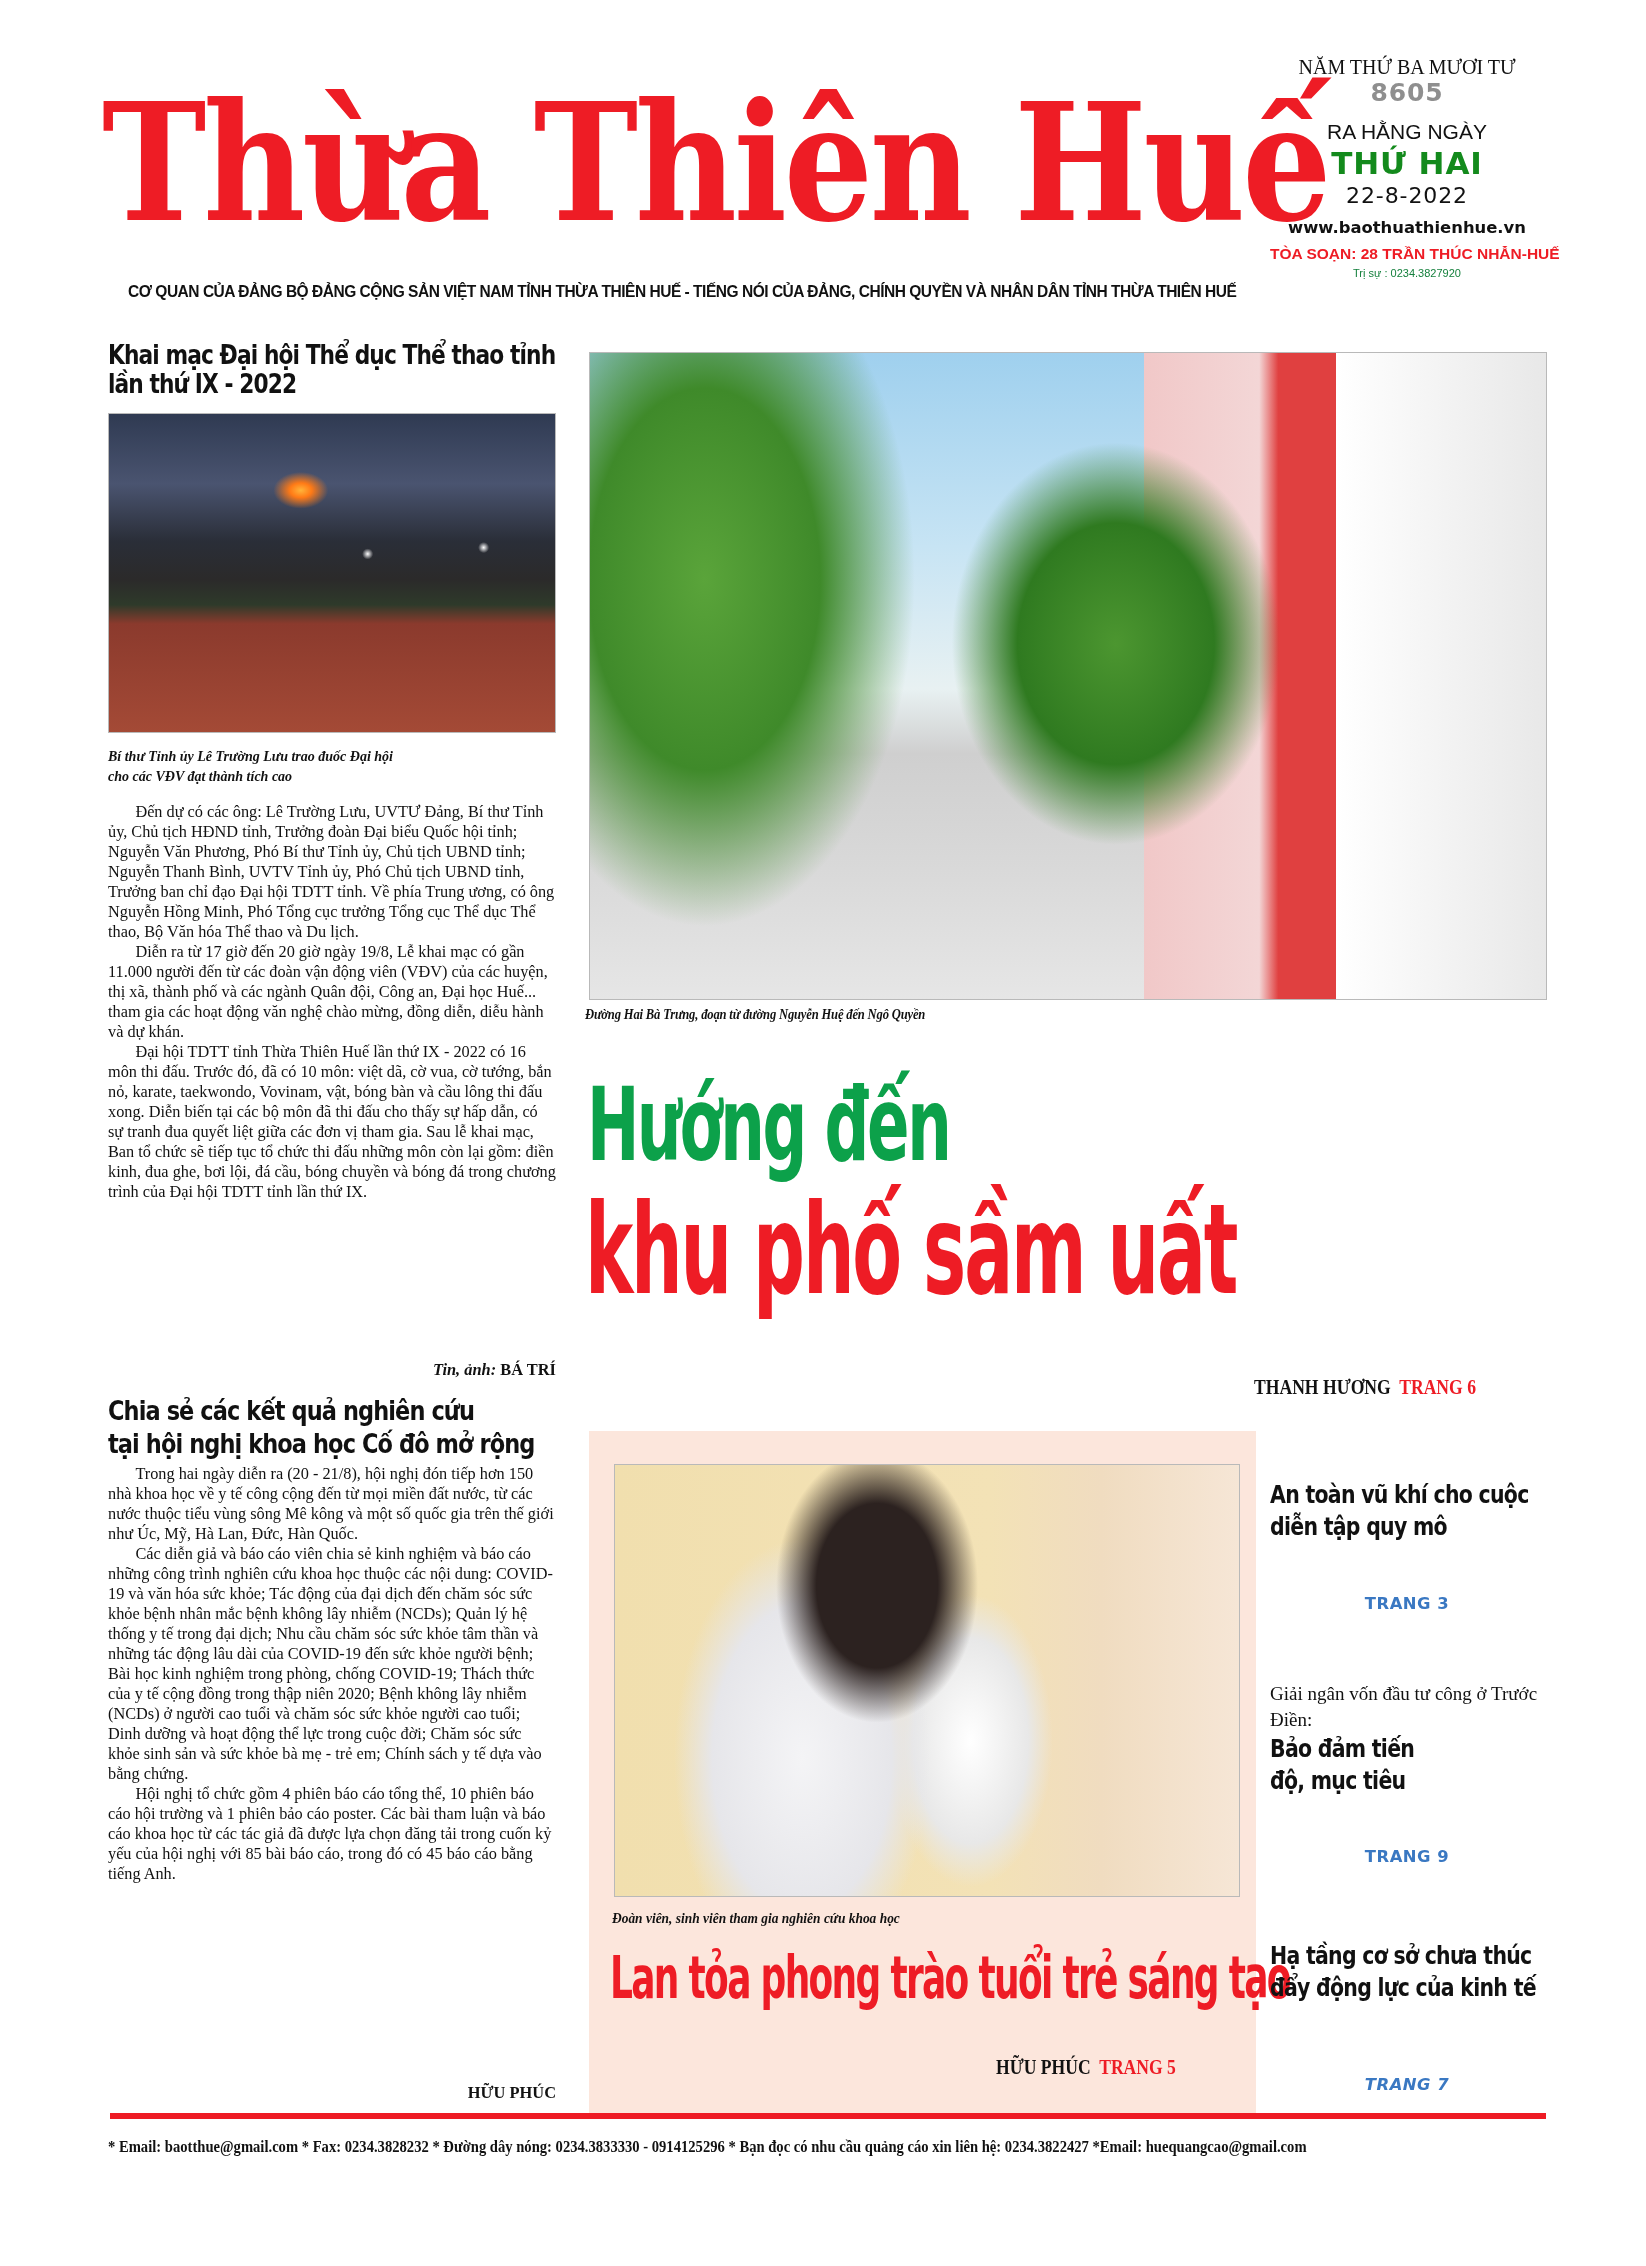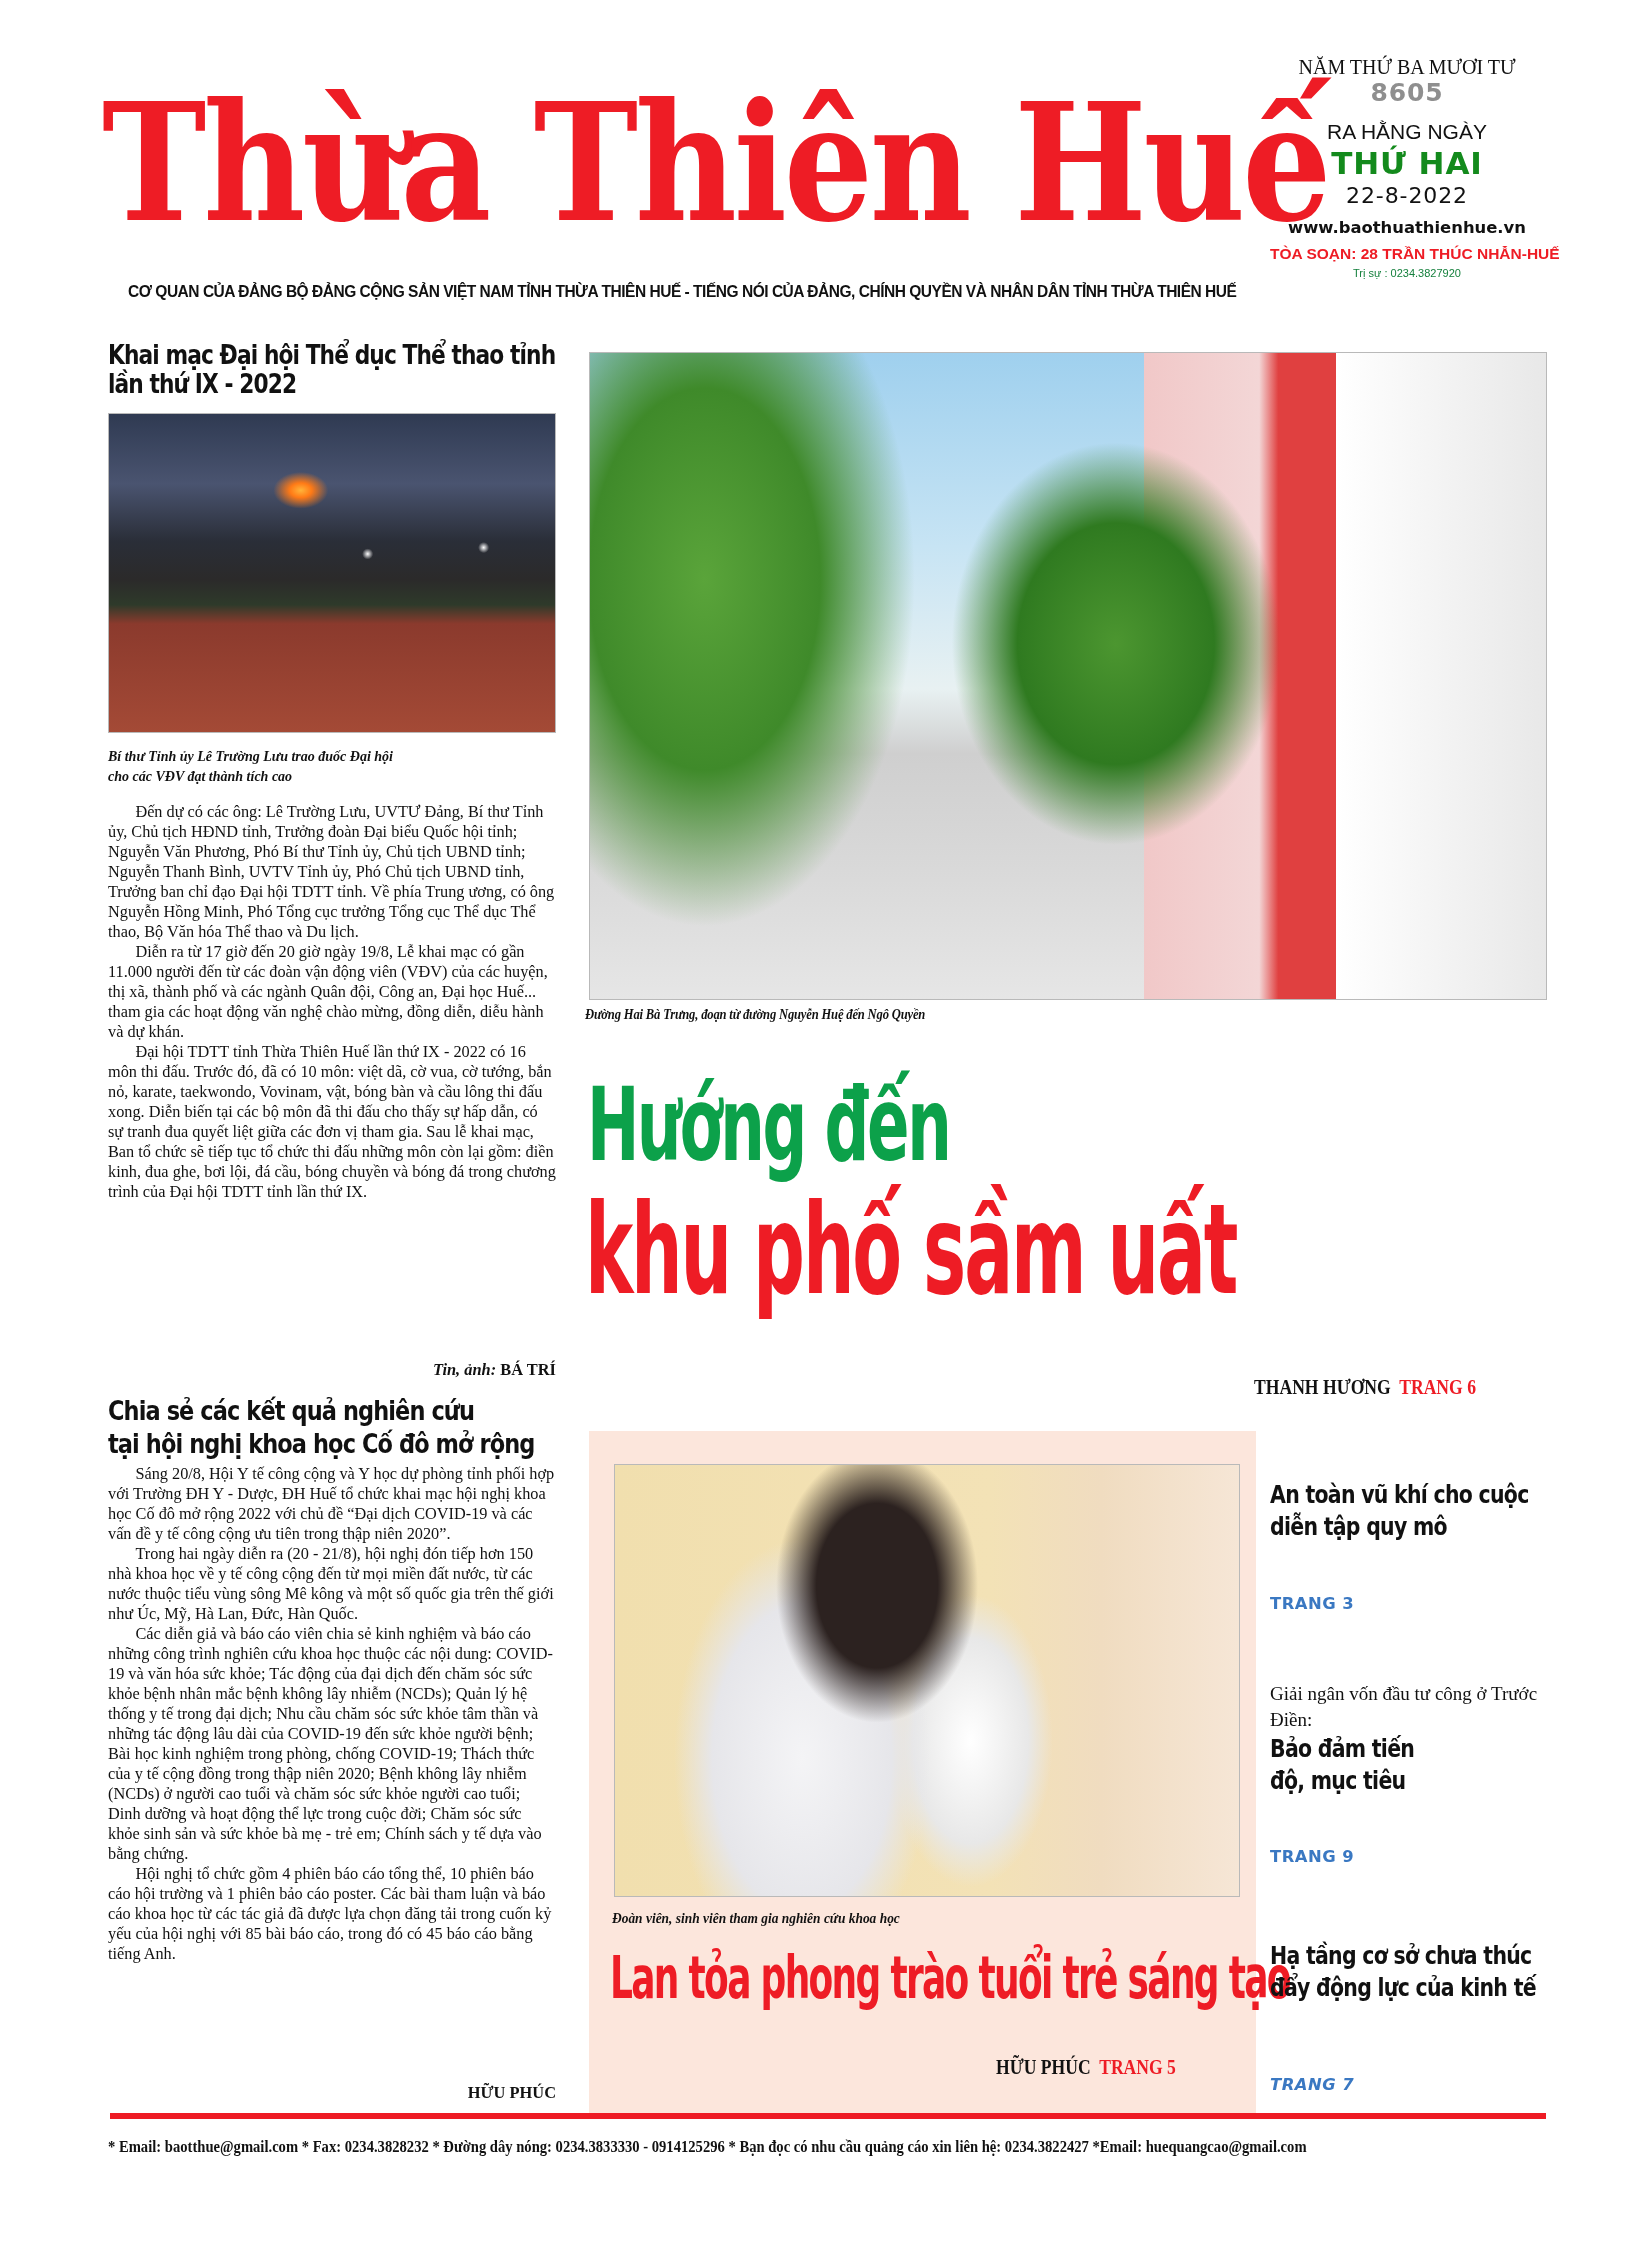--- a/index.html
+++ b/index.html
@@ -80,21 +80,21 @@
   
   .feature-box { left: 589px; top: 1431px; width: 667px; height: 683px; background: #fce6dc; }
   .feature-caption { left: 612px; top: 1910px; font-family: "Liberation Serif", serif; font-style: italic; font-weight: bold; font-size: 14.6px; white-space: nowrap; transform: scaleX(0.92); transform-origin: left top; }
   .feature-title { left: 610px; top: 1942px; font-family: "DejaVu Sans", sans-serif; font-weight: bold; font-size: 58px; line-height: 73px; color: #ee1c25; white-space: nowrap; letter-spacing: -2.7px; transform: scaleX(0.62); transform-origin: left top; }
   .feature-byline { left: 996px; top: 2056px; font-family: "Liberation Serif", serif; font-weight: bold; font-size: 20px; white-space: nowrap; transform: scaleX(0.88); transform-origin: left top; }
 
   
   .teaser { left: 1270px; width: 274px; }
   .teaser-title { font-family: "DejaVu Sans", sans-serif; font-weight: bold; font-size: 25.6px; line-height: 32px; letter-spacing: -0.9px; transform: scaleX(0.8); transform-origin: left top; width: 338px; }
   .teaser-kicker { font-family: "Liberation Serif", serif; font-size: 19px; line-height: 25.6px; }
-  .teaser-page { font-family: "DejaVu Sans", sans-serif; font-weight: bold; color: #3a78c2; font-size: 16.4px; text-align: left; width: 274px; letter-spacing: 0.5px; }
+  .teaser-page { font-family: "DejaVu Sans", sans-serif; font-weight: bold; color: #3a78c2; font-size: 16.4px; text-align: center; width: 274px; letter-spacing: 0.5px; }
 
   .rule-red { height: 6.4px; background: #ee1c25; }
   .footer-text { left: 108px; top: 2136px; width: 1444px; font-family: "Liberation Serif", serif; font-weight: bold; font-size: 17.4px; white-space: nowrap; transform: scaleX(0.84); transform-origin: left top; }
 </style>
 </head>
 <body>
 
 <div class="abs masthead-title">Thừa Thiên Huế</div>
 <div class="abs slogan">CƠ QUAN CỦA ĐẢNG BỘ ĐẢNG CỘNG SẢN VIỆT NAM TỈNH THỪA THIÊN HUẾ - TIẾNG NÓI CỦA ĐẢNG, CHÍNH QUYỀN VÀ NHÂN DÂN TỈNH THỪA THIÊN HUẾ</div>
 
@@ -127,21 +127,20 @@
   <span>BÁ TRÍ</span>
 </div>
 
 <div class="abs col-left" style="top:1394px;">
   <div class="headline-black" style="font-size:27.4px; line-height:33px;">
     <div>Chia sẻ các kết quả nghiên cứu</div>
     <div>tại hội nghị khoa học Cố đô mở rộng</div>
   </div>
 </div>
 <div class="abs col-left body-text" style="top:1464px;">
-  <p>Sáng 20/8, Hội Y tế công cộng và Y học dự phòng tỉnh phối hợp với Trường ĐH Y - Dược, ĐH Huế tổ chức khai mạc hội nghị khoa học Cố đô mở rộng 2022 với chủ đề “Đại dịch COVID-19 và các vấn đề y tế công cộng ưu tiên trong thập niên 2020”.</p>
   <p>Trong hai ngày diễn ra (20 - 21/8), hội nghị đón tiếp hơn 150 nhà khoa học về y tế công cộng đến từ mọi miền đất nước, từ các nước thuộc tiểu vùng sông Mê kông và một số quốc gia trên thế giới như Úc, Mỹ, Hà Lan, Đức, Hàn Quốc.</p>
   <p>Các diễn giả và báo cáo viên chia sẻ kinh nghiệm và báo cáo những công trình nghiên cứu khoa học thuộc các nội dung: COVID-19 và văn hóa sức khỏe; Tác động của đại dịch đến chăm sóc sức khỏe bệnh nhân mắc bệnh không lây nhiễm (NCDs); Quản lý hệ thống y tế trong đại dịch; Nhu cầu chăm sóc sức khỏe tâm thần và những tác động lâu dài của COVID-19 đến sức khỏe người bệnh; Bài học kinh nghiệm trong phòng, chống COVID-19; Thách thức của y tế cộng đồng trong thập niên 2020; Bệnh không lây nhiễm (NCDs) ở người cao tuổi và chăm sóc sức khỏe người cao tuổi; Dinh dưỡng và hoạt động thể lực trong cuộc đời; Chăm sóc sức khỏe sinh sản và sức khỏe bà mẹ - trẻ em; Chính sách y tế dựa vào bằng chứng.</p>
   <p>Hội nghị tổ chức gồm 4 phiên báo cáo tổng thể, 10 phiên báo cáo hội trường và 1 phiên bảo cáo poster. Các bài tham luận và báo cáo khoa học từ các tác giả đã được lựa chọn đăng tải trong cuốn kỷ yếu của hội nghị với 85 bài báo cáo, trong đó có 45 báo cáo bằng tiếng Anh.</p>
 </div>
 <div class="abs col-left byline" style="top:2083px;">HỮU PHÚC</div>
 
 <div class="abs photo photo-street" style="left:589px; top:352px; width:956px; height:646px;"></div>
 <div class="abs lead-caption">Đường Hai Bà Trưng, đoạn từ đường Nguyễn Huệ đến Ngô Quyền</div>
 <div class="abs lead-line1">Hướng đến</div>
 <div class="abs lead-line2">khu phố sầm uất</div>

